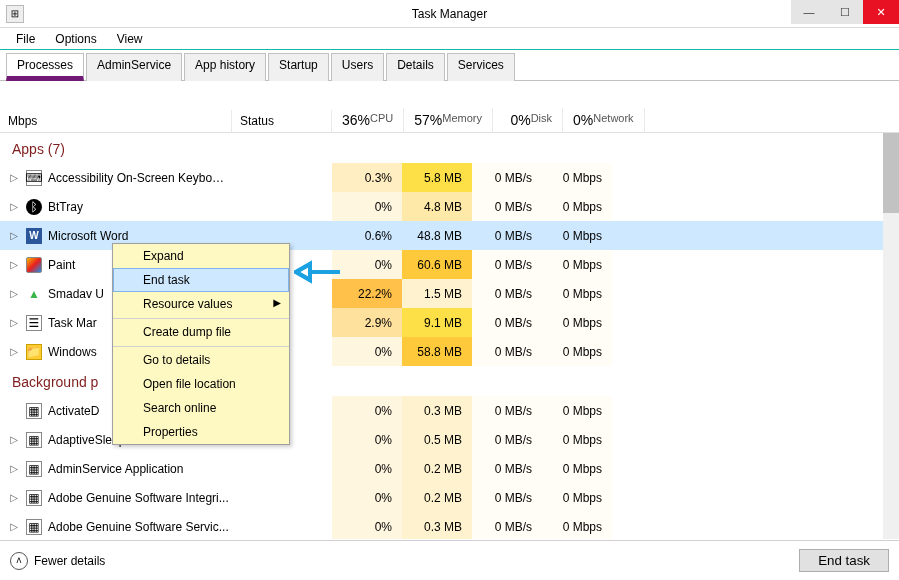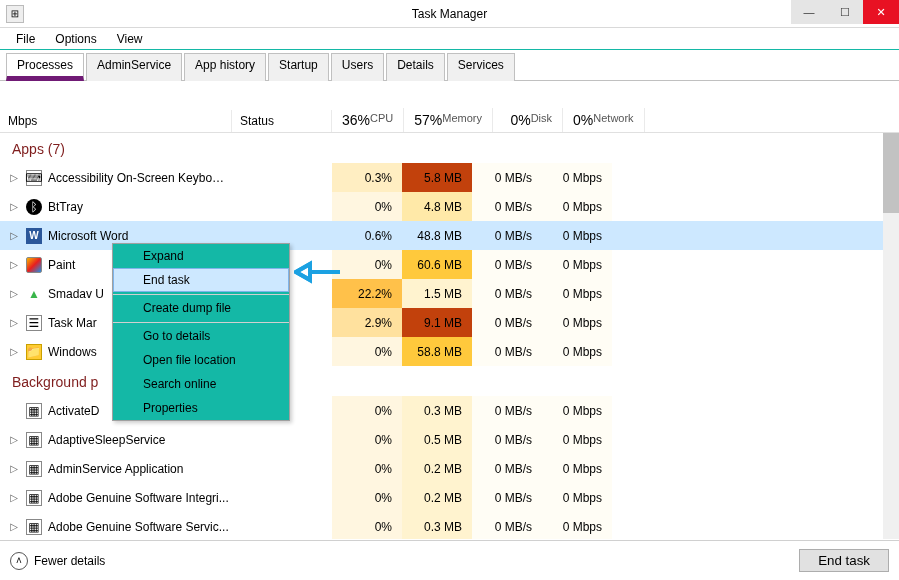--- a/index.html
+++ b/index.html
@@ -34,29 +34,29 @@
   .name { flex: 0 0 180px; overflow: hidden; text-overflow: ellipsis; white-space: nowrap; }
   .bg-row .name { flex: 0 0 280px; }
   .row-name-wrap { display: flex; align-items: center; flex: 0 0 332px; }
   .cell-num { flex: 0 0 70px; text-align: right; padding-right: 10px; height: 100%; display: flex; align-items: center; justify-content: flex-end; }
   .heat-cpu-0 { background: #fff6e0; }
   .heat-cpu-1 { background: #ffeec2; }
   .heat-cpu-2 { background: #ffe19e; }
   .heat-cpu-3 { background: #ffc14a; color: #000; }
   .heat-mem-0 { background: #fff3cf; }
   .heat-mem-1 { background: #ffe9a8; }
-  .heat-mem-2 { background: #c2410c; }
+  .heat-mem-2 { background: #fde047; }
   .heat-mem-3 { background: #ffc93c; }
   .heat-disk-0 { background: #fffdf5; }
   .heat-net-0 { background: #fffdf5; }
   .footer { position: absolute; bottom: 0; left:0; right:0; height: 40px; border-top: 1px solid #d0d0d0; display: flex; align-items: center; justify-content: space-between; padding: 0 10px; background:#fff; }
   .fewer { display: flex; align-items: center; gap: 6px; }
   .fewer-icon { width: 18px; height: 18px; border: 1.5px solid #555; border-radius: 50%; display:flex; align-items:center; justify-content:center; font-size:10px; }
   .end-task-btn { padding: 3px 18px; border: 1px solid #adadad; background: #e1e1e1; }
-  .context-menu { position: absolute; left: 112px; top: 243px; width: 178px; background: #14b8a6; border: 1px solid #a0a0a0; box-shadow: 2px 2px 4px rgba(0,0,0,.2); z-index: 10; }
+  .context-menu { position: absolute; left: 112px; top: 243px; width: 178px; background: #fef9c3; border: 1px solid #a0a0a0; box-shadow: 2px 2px 4px rgba(0,0,0,.2); z-index: 10; }
   .ctx-item { padding: 5px 24px 5px 30px; position: relative; white-space: nowrap; }
   .ctx-item.sep { border-top: 1px solid #d0d0d0; margin-top: 2px; padding-top: 6px; }
   .ctx-item.highlight { background: #cde8ff; border: 1px solid #7eb4ea; padding: 4px 23px 4px 29px; }
   .ctx-item .sub-arrow { position: absolute; right: 8px; font-size: 10px; }
   .arrow-annotation { position: absolute; left: 294px; top: 258px; z-index: 11; pointer-events: none; }
   .arrow-annotation svg { display: block; }
   
   .ic-kb { background:#fff; border:1px solid #888; }
   .ic-bt { background:#000; color:#fff; border-radius:50%; }
   .ic-word { background:#2b579a; color:#fff; font-weight:bold; font-size:10px; }
@@ -266,20 +266,24 @@
   </div>
 
   <div class="scrollbar-track">
     <div class="scrollbar-thumb"></div>
   </div>
 </div>
 
 <div class="context-menu">
   <div class="ctx-item">Expand</div>
   <div class="ctx-item highlight">End task</div>
+  <div class="ctx-item">
+    <span>Resource values</span>
+    <span class="sub-arrow">▶</span>
+  </div>
   <div class="ctx-item sep">Create dump file</div>
   <div class="ctx-item sep">Go to details</div>
   <div class="ctx-item">Open file location</div>
   <div class="ctx-item">Search online</div>
   <div class="ctx-item">Properties</div>
 </div>
 
 <div class="arrow-annotation">
   <svg width="48" height="28" viewBox="0 0 48 28">
     <path d="M46 14 L16 14 L16 6 L2 14 L16 22 L16 14" fill="none" stroke="#1ba1e2" stroke-width="4" stroke-linejoin="miter"></path>

